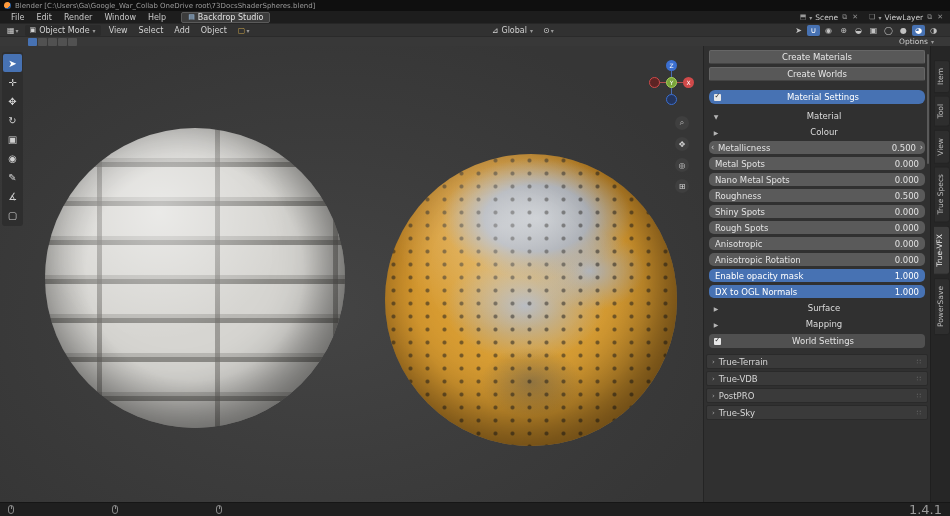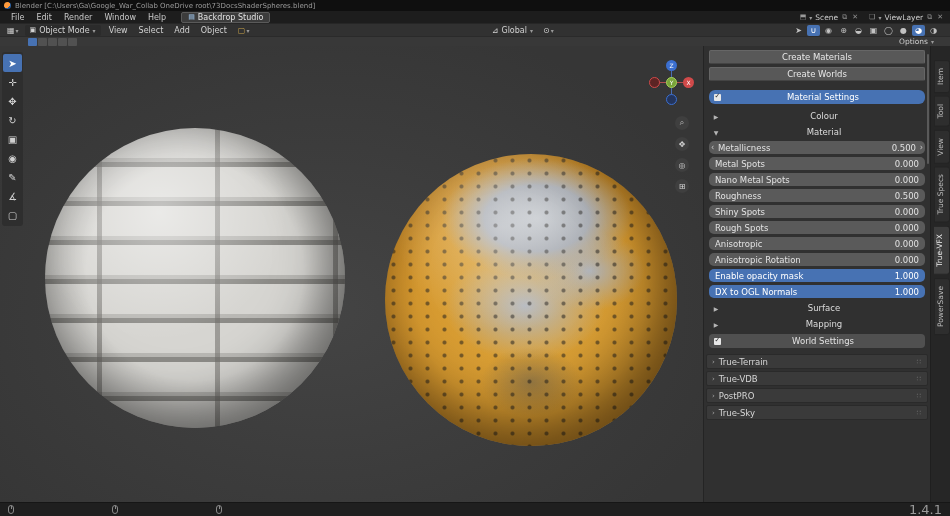--- a/index.html
+++ b/index.html
@@ -331,26 +331,26 @@
       </div>
 
       <div class="sec-gap"></div>
 
       <div class="hdr-blue">
         <span class="chk"></span>
         <span class="label">Material Settings</span>
       </div>
 
       <div class="sect-row">
+        <span class="tri">▼</span>
+        <span class="label">Material</span>
+      </div>
+      <div class="sect-row">
         <span class="tri">▶</span>
         <span class="label">Colour</span>
-      </div>
-      <div class="sect-row">
-        <span class="tri">▼</span>
-        <span class="label">Material</span>
       </div>
 
       <div>
 
           <div class="slider hover">
             <span class="slabel">Metallicness</span>
             <span class="svalue">0.500</span>
           </div>
 
           <div class="slider">

